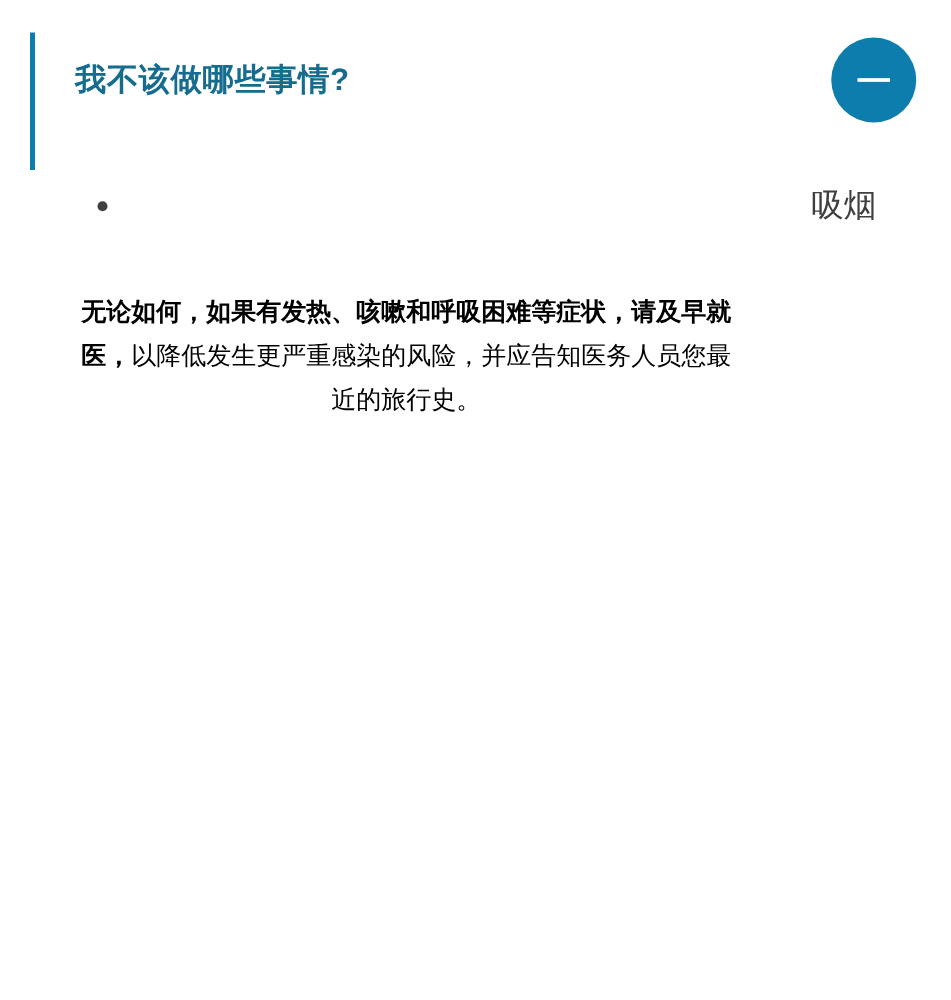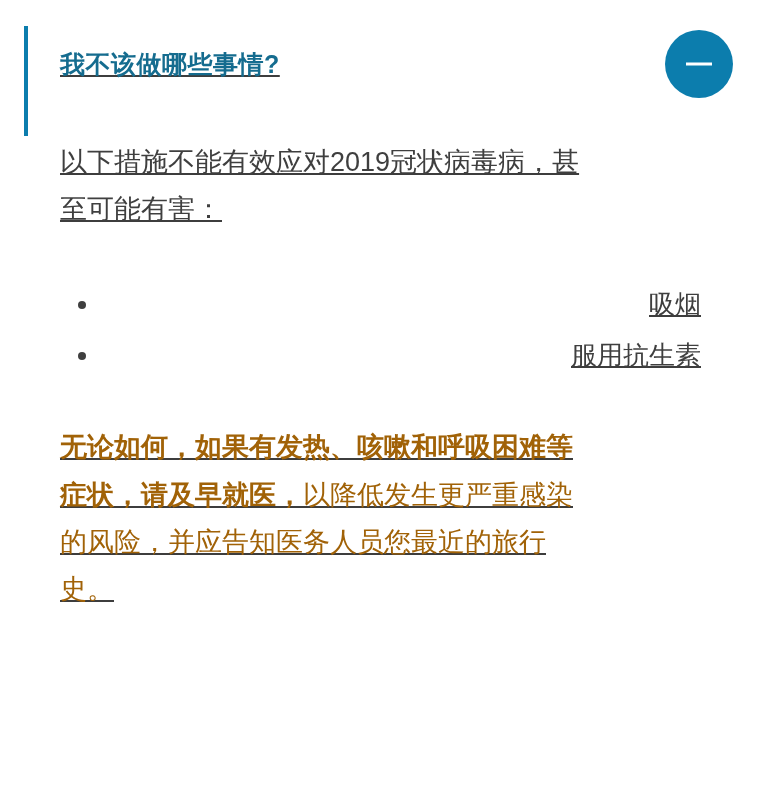--- a/index.html
+++ b/index.html
@@ -12,21 +12,20 @@
     background: #ffffff;
     font-family: "Liberation Sans", sans-serif;
     color: #3d3d3d;
     overflow: hidden;
   }
   .accordion {
     position: relative;
     width: 761px;
     height: 560px;
     box-sizing: border-box;
-    text-decoration: underline;
   }
   .accordion-header {
     position: relative;
     display: flex;
     align-items: flex-start;
     padding: 30px 0 0 0;
   }
   .accent-bar {
     position: absolute;
     left: 24px;
@@ -93,47 +92,46 @@
     content: "";
     position: absolute;
     left: -24px;
     top: 22px;
     width: 8px;
     height: 8px;
     border-radius: 50%;
     background: #3f3f3f;
   }
   .closing-text {
-    font-size: 27px;
+    font-size: 20px;
     line-height: 1.75;
-    color: #a16207;
+    color: #000000;
     margin: 0;
     max-width: 530px;
+    text-align: center;
   }
   .closing-text .emph {
     font-weight: bold;
   }
 </style>
 </head>
 <body>
 
 <div class="accordion">
 
   <div class="accordion-header">
     <div class="accent-bar"></div>
     <div class="header-title">我不该做哪些事情?</div>
     <button class="toggle-button">
       <span class="minus"></span>
     </button>
   </div>
 
   <div class="panel-body">
-    <p class="intro-text">以下措施不能有效应对2019冠状病毒病，甚至可能有害：</p>
 
     <ul class="measure-list">
       <li>吸烟</li>
-      <li>服用抗生素</li>
     </ul>
 
     <p class="closing-text"><span class="emph">无论如何，如果有发热、咳嗽和呼吸困难等症状，请及早就医，</span><span>以降低发生更严重感染的风险，并应告知医务人员您最近的旅行史。</span></p>
   </div>
 
 </div>
 
 </body></html>

